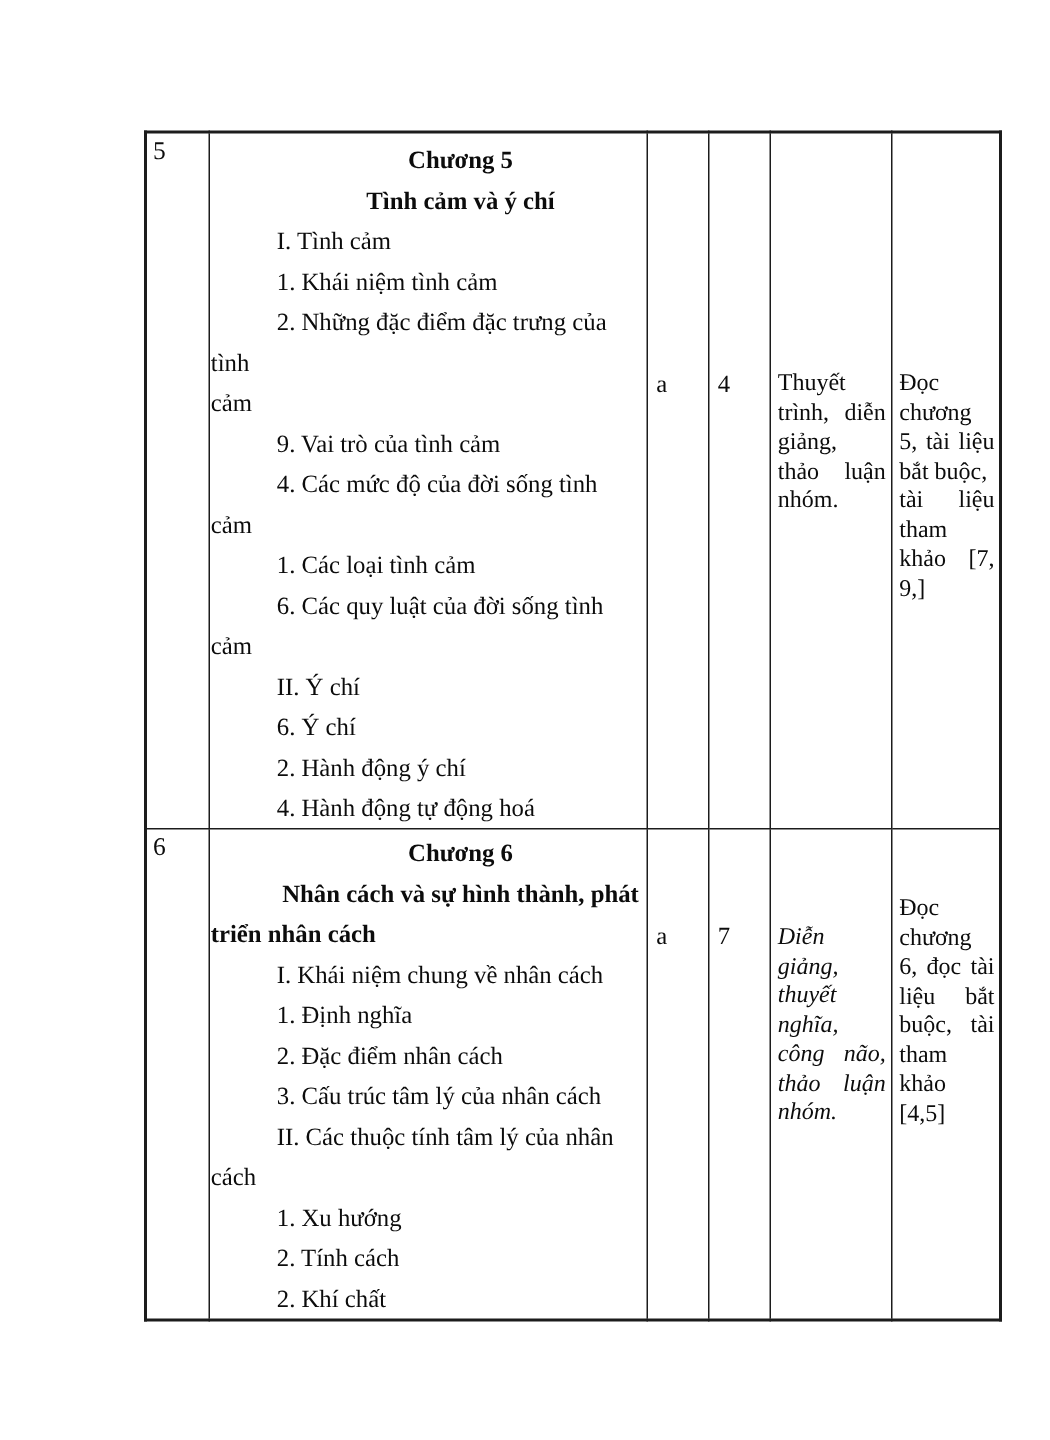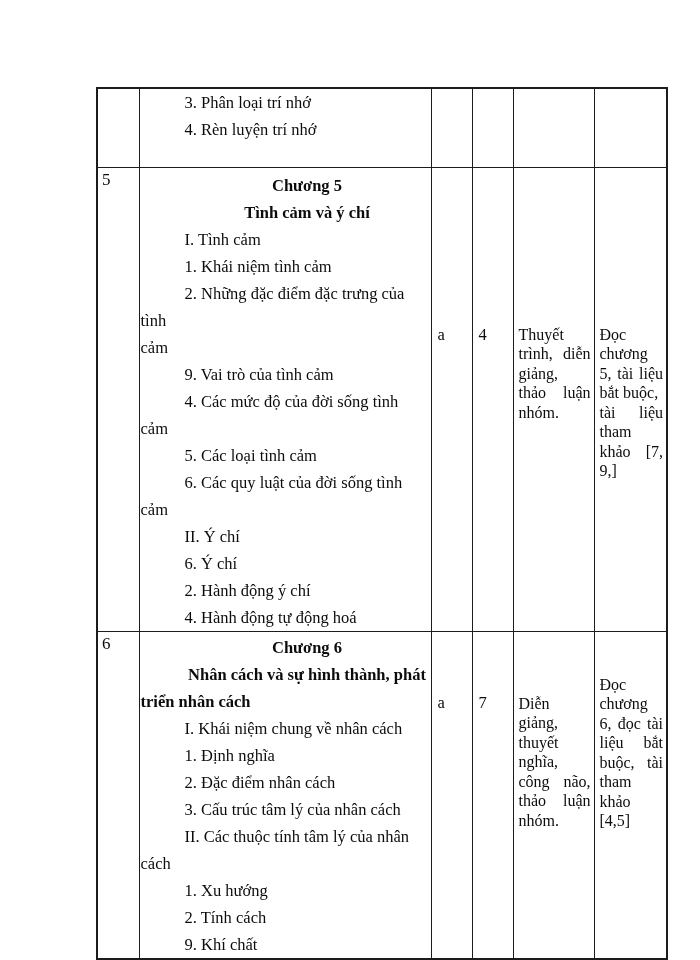--- a/index.html
+++ b/index.html
@@ -41,63 +41,52 @@
   .hd  { font-weight:bold; text-align:center; text-indent:44px; } 
   .hd2 { font-weight:bold; text-align:left; }                   
 
   td.grp, td.hrs { font-size:16.5px; line-height:19.5px; padding-left:6px; }
   tr.r2 td.grp, tr.r2 td.hrs { padding-top:157px; }
   tr.r3 td.grp, tr.r3 td.hrs { padding-top:61px; }
 
   td.meth, td.read { font-size:16px; line-height:19.5px; padding-left:5px; padding-right:3px; }
   tr.r2 td.meth { padding-top:157px; }
   tr.r2 td.read { padding-top:157px; }
-  tr.r3 td.meth { padding-top:62px; }
+  tr.r3 td.meth { padding-top:62px;font-style:italic; }
   tr.r3 td.read { padding-top:43px; }
 
   .jl { text-align:justify; text-align-last:justify; } 
 </style>
 </head>
 <body>
 
 <table class="doc">
   <colgroup>
     <col class="c-num">
       <col class="c-main">
       <col class="c-grp">
     <col class="c-hrs">
       <col class="c-meth">
       <col class="c-read">
   </colgroup>
 
   <tbody>
-      <tr class="r1">
-    <td class="num"></td>
-    <td class="main">
-      <div class="ln ind">3. Phân loại trí nhớ</div>
-      <div class="ln ind">4. Rèn luyện trí nhớ</div>
-    </td>
-    <td class="grp"></td>
-    <td class="hrs"></td>
-    <td class="meth"></td>
-    <td class="read"></td>
-  </tr>
 
   <tr class="r2">
     <td class="num">5</td>
     <td class="main">
       <div class="ln hd">Chương 5</div>
       <div class="ln hd">Tình cảm và ý chí</div>
       <div class="ln ind">I. Tình cảm</div>
       <div class="ln ind">1. Khái niệm tình cảm</div>
       <div class="ln ind">2. Những đặc điểm đặc trưng của tình</div>
       <div class="ln">cảm</div>
       <div class="ln ind">9. Vai trò của tình cảm</div>
       <div class="ln ind">4. Các mức độ của đời sống tình cảm</div>
-      <div class="ln ind">5. Các loại tình cảm</div>
+      <div class="ln ind">1. Các loại tình cảm</div>
       <div class="ln ind">6. Các quy luật của đời sống tình cảm</div>
       <div class="ln ind">II. Ý chí</div>
       <div class="ln ind">6. Ý chí</div>
       <div class="ln ind">2. Hành động ý chí</div>
       <div class="ln ind">4. Hành động tự động hoá</div>
     </td>
     <td class="grp">a</td>
     <td class="hrs">4</td>
     <td class="meth">
       <div class="ln">Thuyết</div>
@@ -124,21 +113,21 @@
       <div class="ln hd">Chương 6</div>
       <div class="ln hd">Nhân cách và sự hình thành, phát</div>
       <div class="ln hd2">triển nhân cách</div>
       <div class="ln ind">I. Khái niệm chung về nhân cách</div>
       <div class="ln ind">1. Định nghĩa</div>
       <div class="ln ind">2. Đặc điểm nhân cách</div>
       <div class="ln ind">3. Cấu trúc tâm lý của nhân cách</div>
       <div class="ln ind">II. Các thuộc tính tâm lý của nhân cách</div>
       <div class="ln ind">1. Xu hướng</div>
       <div class="ln ind">2. Tính cách</div>
-      <div class="ln ind">9. Khí chất</div>
+      <div class="ln ind">2. Khí chất</div>
     </td>
     <td class="grp">a</td>
     <td class="hrs">7</td>
     <td class="meth">
       <div class="ln">Diễn</div>
       <div class="ln">giảng,</div>
       <div class="ln">thuyết</div>
       <div class="ln">nghĩa,</div>
       <div class="ln jl">công não,</div>
       <div class="ln jl">thảo luận</div>

